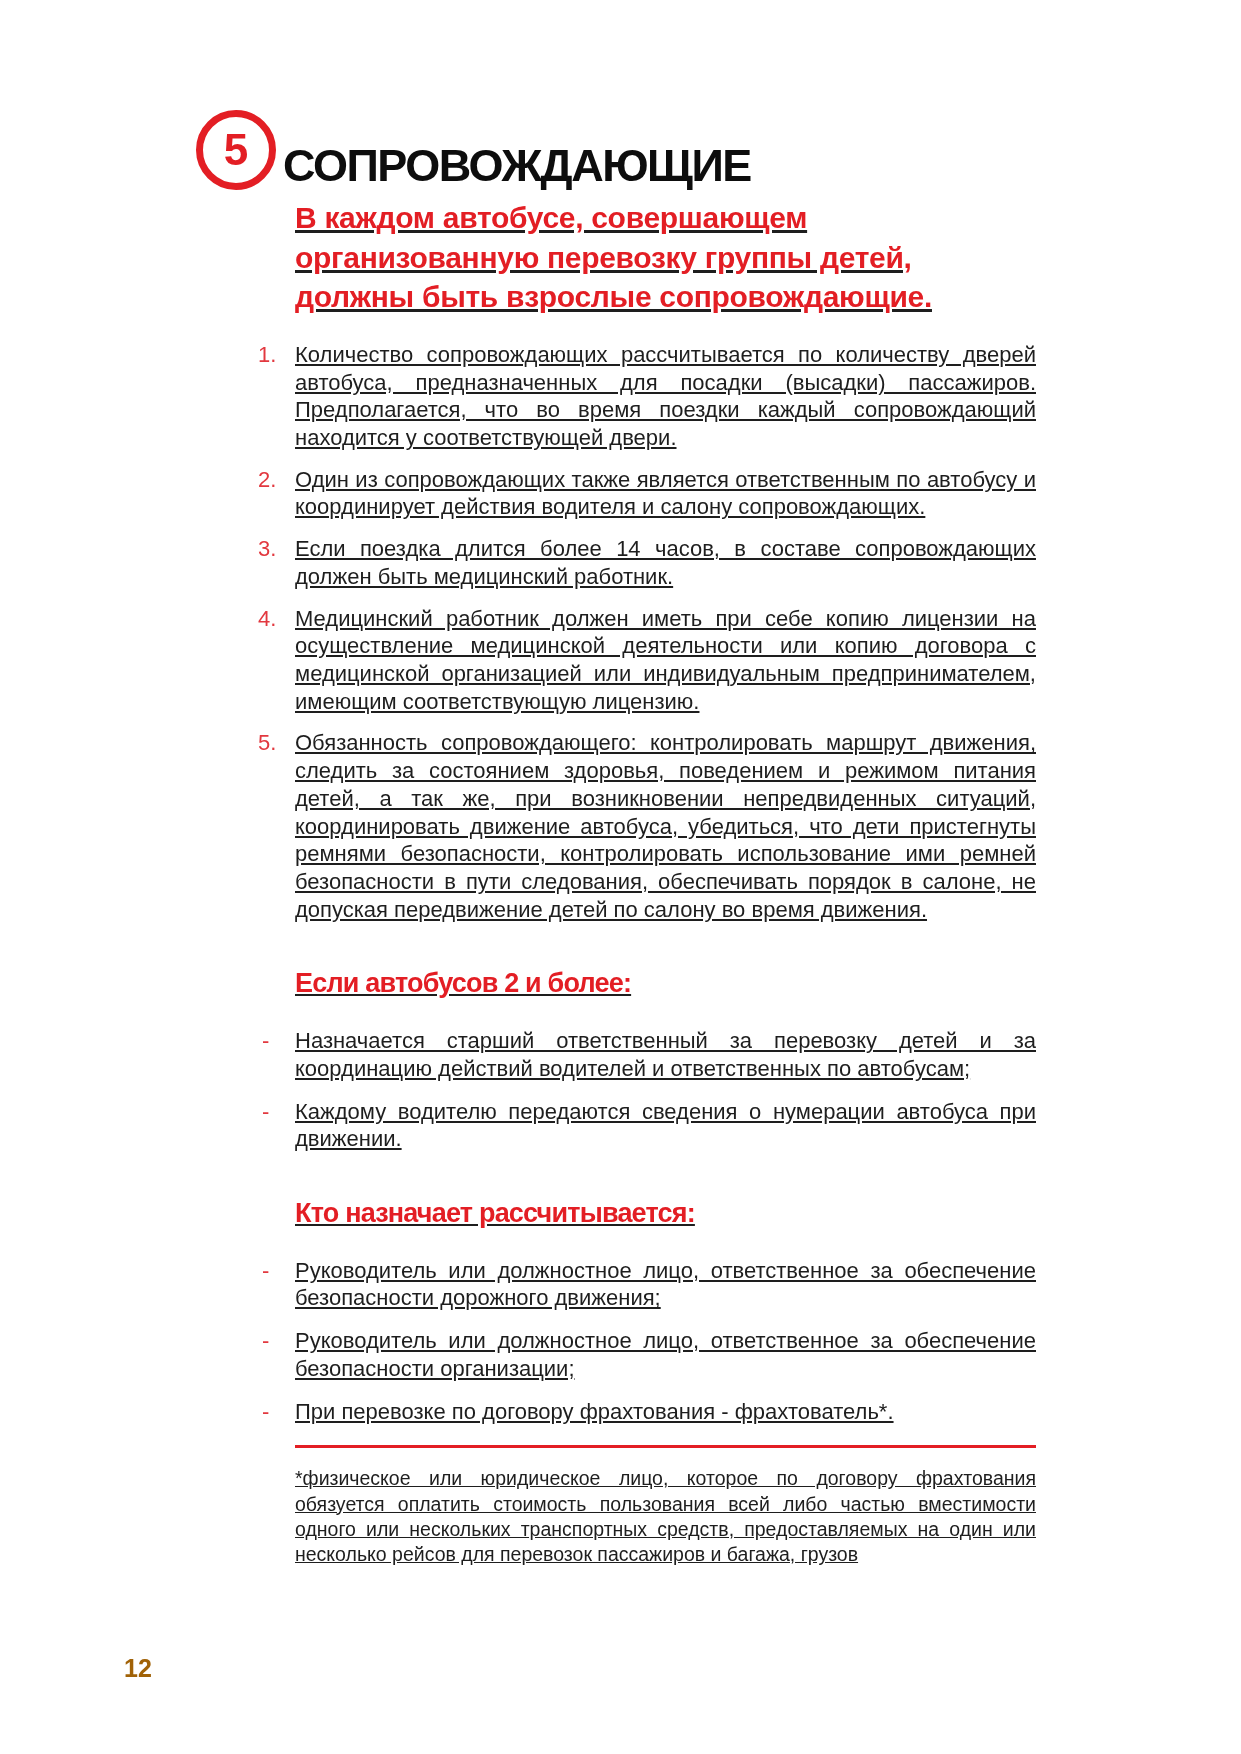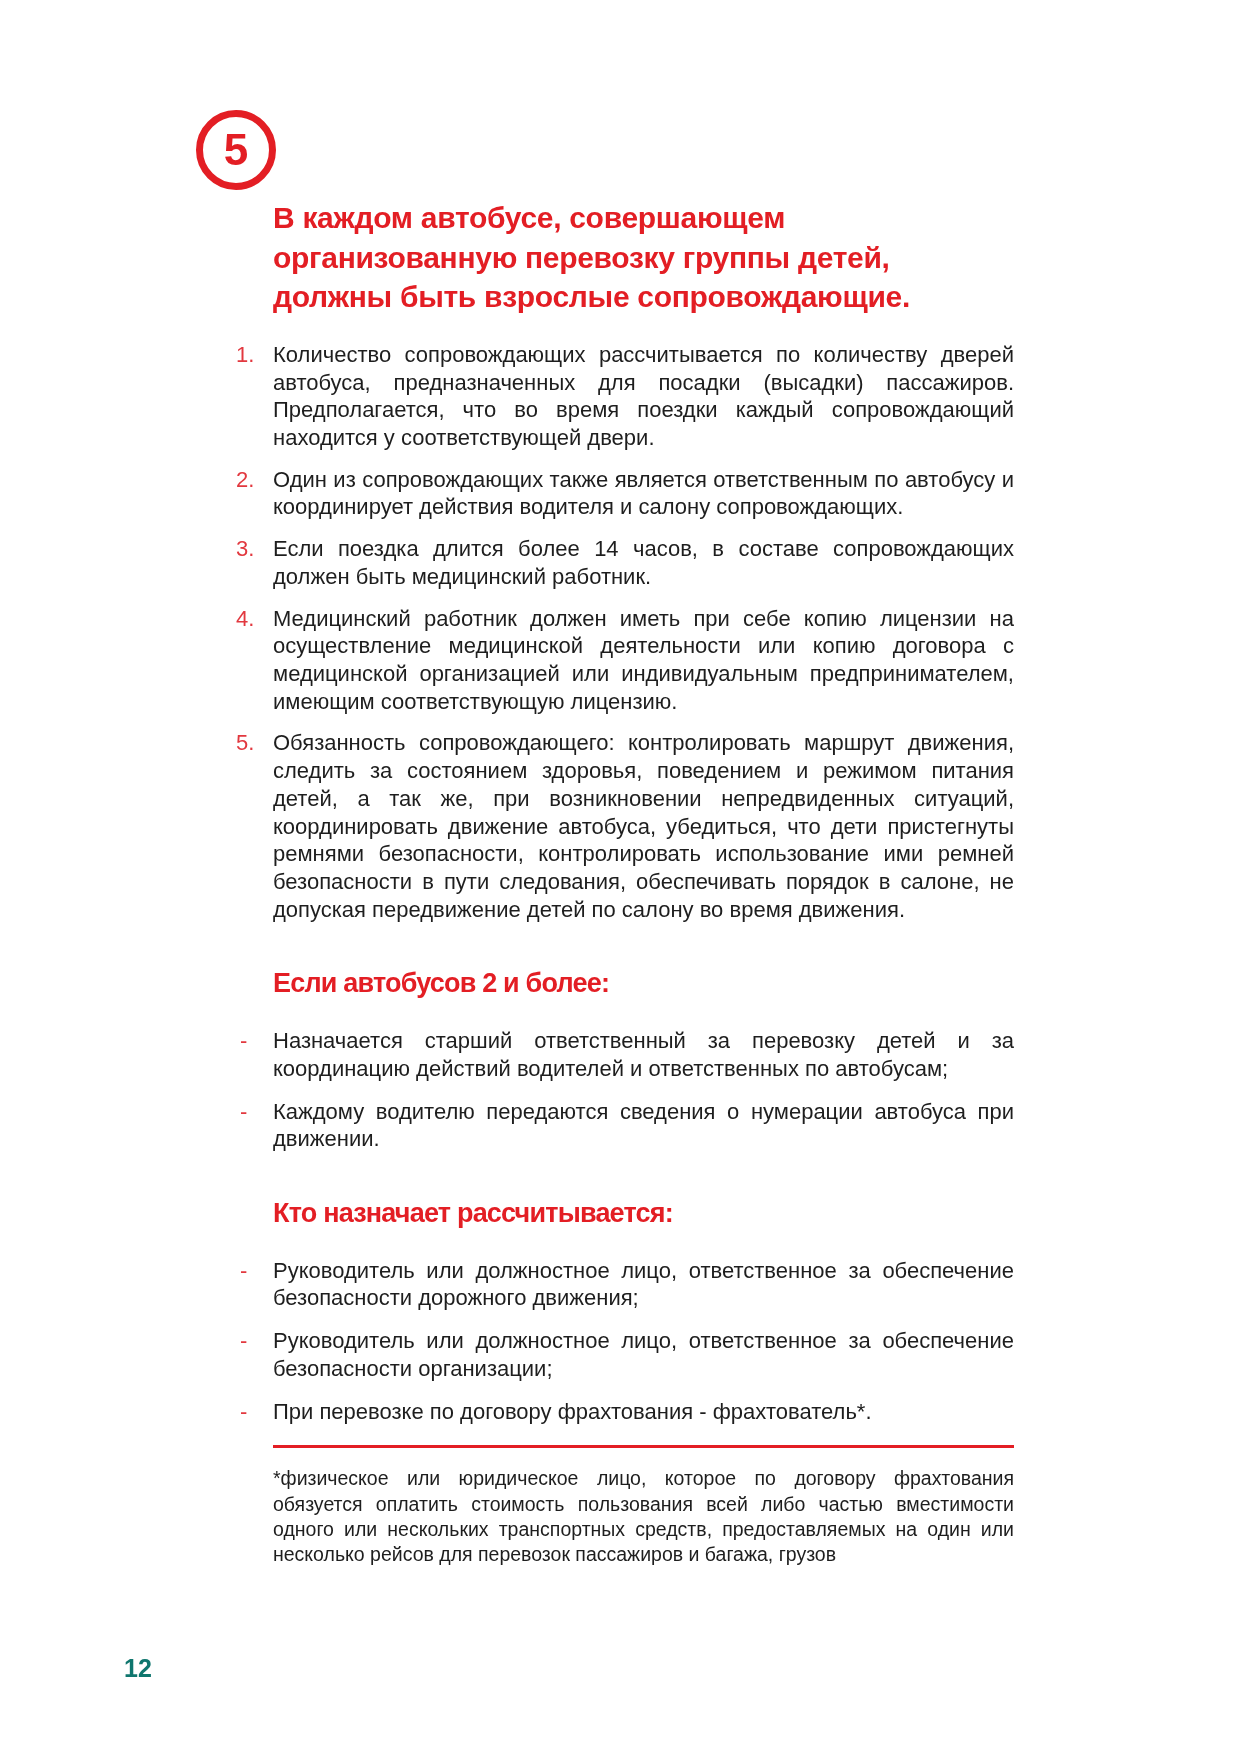--- a/index.html
+++ b/index.html
@@ -20,21 +20,21 @@
     color:#e31e24; font-size:44px; font-weight:bold;
     line-height:1;
   }
   .title {
     position:absolute; left:283px; top:110px;
     font-size:45px; font-weight:bold; color:#0d0d0d;
     letter-spacing:-1.5px; white-space:nowrap;
   }
   
   .content {
-    position:absolute; left:273px; top:198px; width:741px;
+    position:absolute; left:295px; top:198px; width:741px;text-decoration:underline;
   }
   .lead {
     color:#e31e24; font-weight:bold;
     font-size:30px; line-height:1.32;
     letter-spacing:-0.3px;
     margin:0 0 24px 0;
   }
   ol.num-list { list-style:none; margin:0; padding:0; }
   ol.num-list li {
     position:relative;
@@ -68,32 +68,33 @@
     margin:20px 0 18px 0; width:741px;
   }
   .footnote {
     font-size:19.5px; line-height:1.3;
     text-align:justify;
     margin:8px 0 15px 0;
     color:#1e1e1e;
   }
   .page-number {
     position:absolute; left:124px; top:1654px;
-    color:#0f766e; font-size:25px; font-weight:bold;
+    color:#a16207; font-size:25px; font-weight:bold;
   }
 </style>
 </head>
 <body>
 
 <div class="page">
 
   <div class="badge">
     <span>5</span>
   </div>
 
+  <h1 class="title">СОПРОВОЖДАЮЩИЕ</h1>
 
   <div class="content">
 
     <p class="lead">В каждом автобусе, совершающем организованную перевозку группы детей, должны быть взрослые сопровождающие.</p>
 
     <ol class="num-list">
       <li>
         <span class="num">1.</span>
         <span>Количество сопровождающих рассчитывается по количеству дверей автобуса, предназначенных для посадки (высадки) пассажиров. Предполагается, что во время поездки каждый сопровождающий находится у соответствующей двери.</span>
       </li>

